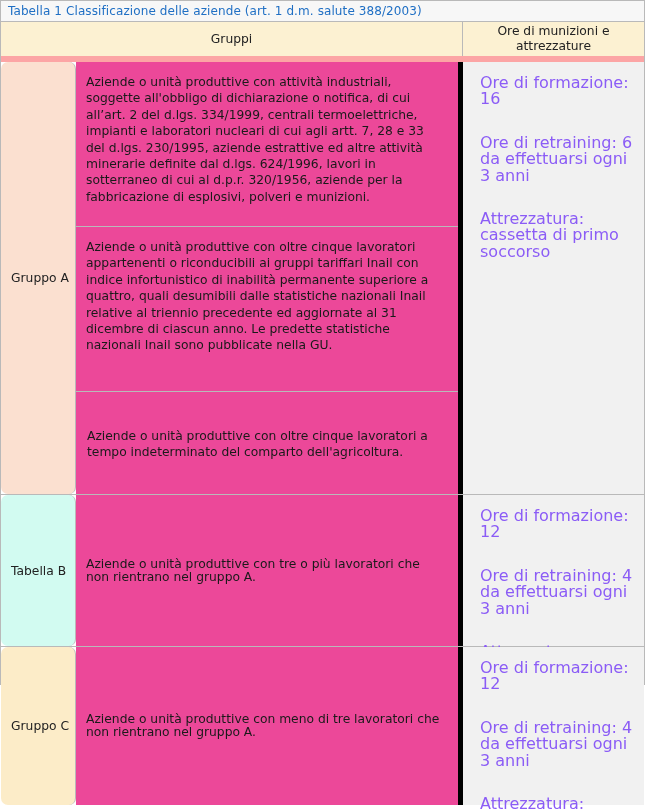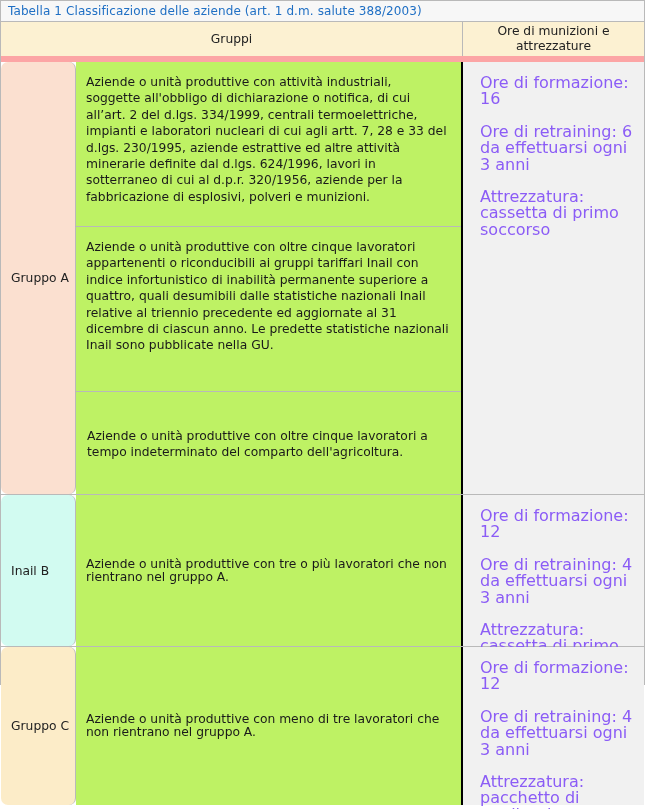--- a/index.html
+++ b/index.html
@@ -105,22 +105,22 @@
   }
   .label-a { background: #fbe0d0; }
   .label-b { background: #d2fbf1; }
   .label-c { background: #fcecc8; }
 
   
   .desc-col {
     width: 387px;
     min-width: 387px;
     box-sizing: border-box;
-    border-right: 2px solid #000000;
-    background: #bef264;
+    border-right: 5px solid #000000;
+    background: #ec4899;
     display: flex;
     flex-direction: column;
     justify-content: flex-end;
   }
   .desc-sub {
     box-sizing: border-box;
     border-bottom: 1px solid #b9b9b9;
     padding: 12px 12px 10px 10px;
     font-size: 12.3px;
     line-height: 16.4px;
@@ -145,21 +145,21 @@
   .hours-cell {
     flex: 1 1 auto;
     box-sizing: border-box;
     background: #f1f1f1;
     padding: 13px 8px 8px 17px;
     font-size: 16px;
     line-height: 16.4px;
     color: #8b5cf6;
   }
   .hours-cell .line { margin: 0; }
-  .hours-cell .line + .line { margin-top: 16px; }
+  .hours-cell .line + .line { margin-top: 27px; }
 </style>
 </head>
 <body>
 
 <div class="table-wrap">
 
   <div class="caption-row">
     <span class="caption-text">Tabella 1 Classificazione delle aziende (art. 1 d.m. salute 388/2003)</span>
   </div>
 
@@ -185,21 +185,21 @@
       </div>
       <div class="hours-cell">
         <p class="line">Ore di formazione: 16</p>
         <p class="line">Ore di retraining: 6 da effettuarsi ogni 3 anni</p>
         <p class="line">Attrezzatura: cassetta di primo soccorso</p>
       </div>
     </div>
 
     <div class="group-block grp-b">
       <div class="label-cell label-b">
-        <span>Inail B</span>
+        <span>Tabella B</span>
       </div>
       <div class="desc-col">
         <div class="desc-single">Aziende o unità produttive con tre o più lavoratori che non rientrano nel gruppo A.</div>
       </div>
       <div class="hours-cell">
         <p class="line">Ore di formazione: 12</p>
         <p class="line">Ore di retraining: 4 da effettuarsi ogni 3 anni</p>
         <p class="line">Attrezzatura: cassetta di primo soccorso</p>
       </div>
     </div>

